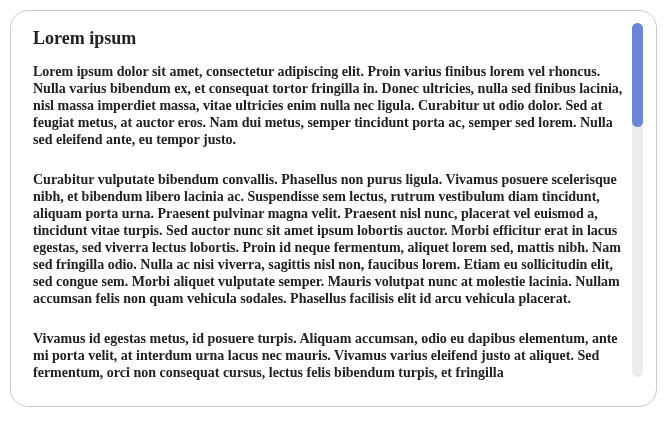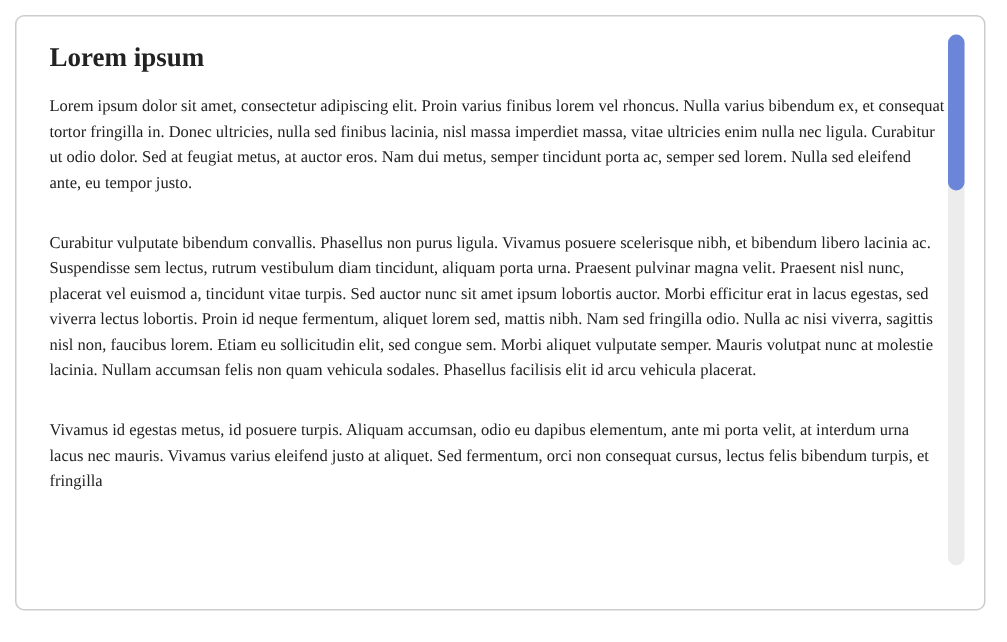--- a/index.html
+++ b/index.html
@@ -11,42 +11,43 @@
     font-family: "Liberation Serif", serif;
   }
   .card {
     position: absolute;
     left: 10px;
     top: 10px;
     width: 645px;
     height: 395px;
     background: #ffffff;
     border: 1px solid var(--card-border, #cccccc);
-    border-radius: 6px;
+    border-radius: 18px;
     overflow: hidden;
     color: var(--text, #222222);
   }
   .card-content {
     position: absolute;
     left: 22px;
     top: 17px;
     width: 597px;
   }
   .card-title {
     font-size: 18px;
     line-height: 21px;
     font-weight: bold;
     margin: 0 0 14px 0;
     color: var(--text, #222222);
   }
   .card-paragraph {
-    font-size: 11px;
+    font-size: 14px;
     line-height: 17px;
     margin: 0 0 23px 0;
     color: var(--text, #222222);
+    font-weight: bold;
   }
   .sb-track {
     position: absolute;
     top: 12px;
     right: 13px;
     width: 11px;
     height: 354px;
     background: var(--scrollbar-track, #ececec);
     border-radius: 6px;
   }

